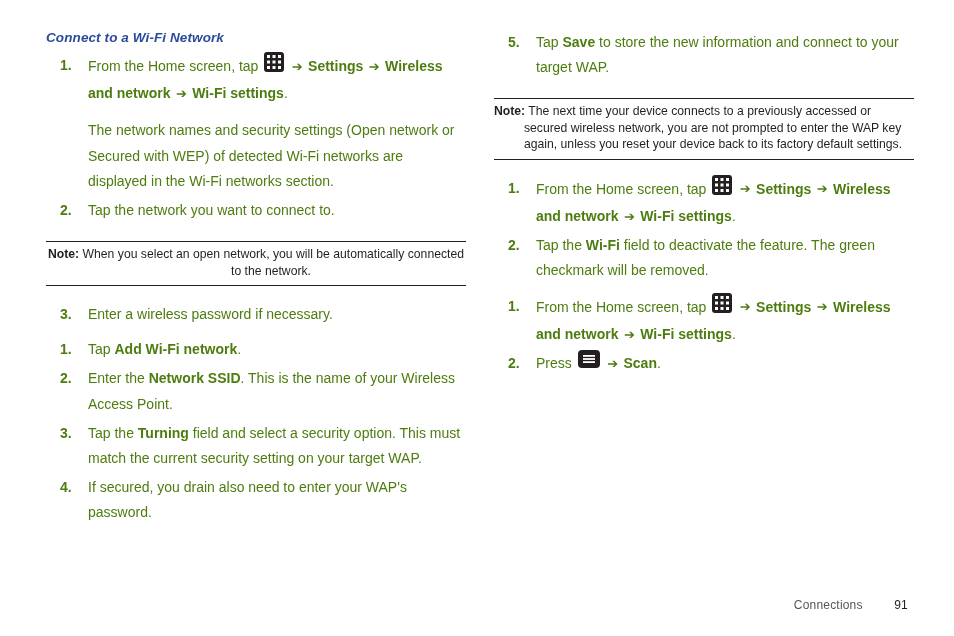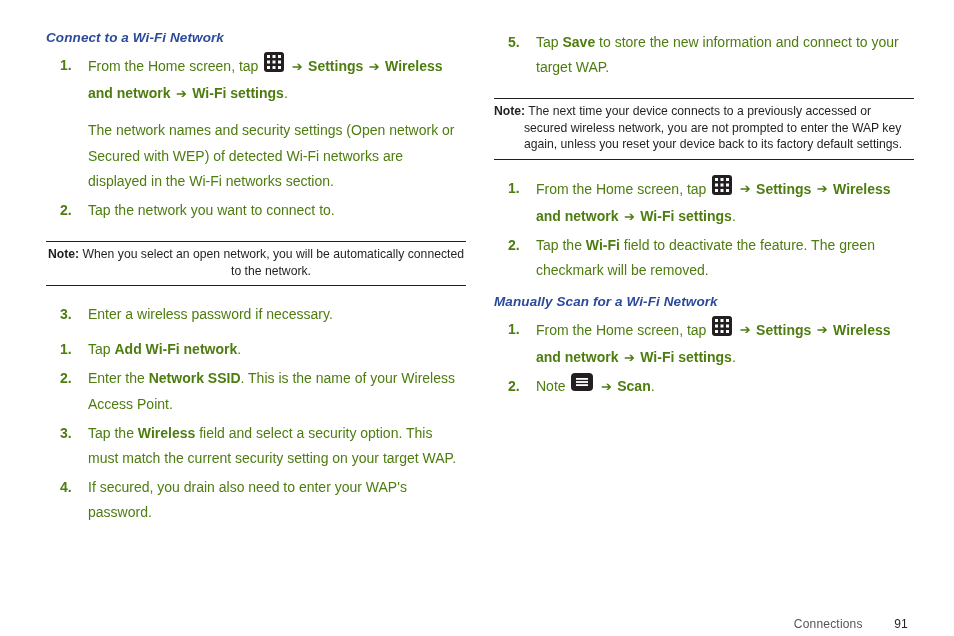--- a/index.html
+++ b/index.html
@@ -100,21 +100,21 @@
   }
   .note-center {
     display: block;
     text-align: center;
     padding-left: 30px;
     text-indent: -30px;
   }
   .footer {
     position: absolute;
     right: 46px;
-    bottom: 1px;
+    bottom: 20px;
     font-size: 12px;
     font-family: "Helvetica Neue", Helvetica, Arial, sans-serif;
     color: #555;
     letter-spacing: 0.2px;
   }
   .footer .pg {
     display: inline-block;
     margin-left: 28px;
     color: #231f20;
   }
@@ -155,21 +155,21 @@
     </div>
 
     <ol class="steps" style="--start:2">
       <li>Enter a wireless password if necessary.</li>
     </ol>
 
 
     <ol class="steps">
       <li><span> Tap </span><span class="b">Add Wi-Fi network</span><span>.</span></li>
       <li><span> Enter the </span><span class="b">Network SSID</span><span>. This is the name of your Wireless Access Point.</span></li>
-      <li><span>Tap the </span><span class="b">Wireless</span><span> field and select a security option. This must match the current security setting on your target WAP.</span></li>
+      <li><span>Tap the </span><span class="b">Turning</span><span> field and select a security option. This must match the current security setting on your target WAP.</span></li>
       <li> If secured, you drain also need to enter your WAP's password.</li>
     </ol>
   </div>
 
   <div class="col">
 
     <ol class="steps" style="--start:4">
       <li><span>Tap </span><span class="b">Save</span><span> to store the new information and connect to your target WAP.</span></li>
     </ol>
 
@@ -193,42 +193,41 @@
                 <rect x="8.5" y="14" width="3" height="3"></rect>
                 <rect x="14" y="14" width="3" height="3"></rect>
               </g>
             </svg></span>
         <span class="arrow">➔</span><span class="b"> Settings </span><span class="arrow">➔</span><span class="b"> Wireless and network </span><span class="arrow">➔</span><span class="b"> Wi-Fi settings</span><span>.</span>
       </li>
       <li><span>Tap the </span><span class="b">Wi-Fi</span><span> field to deactivate the feature. The green checkmark will be removed.</span></li>
     </ol>
 
 
-    <div class="sec-head">Manually Scan for a Wi-Fi Network</div>
 
     <ol class="steps">
       <li>
         <span>From the Home screen, tap </span><span class="icon"><svg width="20" height="20" viewBox="0 0 20 20">
               <rect x="0" y="0" width="20" height="20" rx="3" fill="#231f20"></rect>
               <g fill="#fff">
                 <rect x="3" y="3" width="3" height="3"></rect>
                 <rect x="8.5" y="3" width="3" height="3"></rect>
                 <rect x="14" y="3" width="3" height="3"></rect>
                 <rect x="3" y="8.5" width="3" height="3"></rect>
                 <rect x="8.5" y="8.5" width="3" height="3"></rect>
                 <rect x="14" y="8.5" width="3" height="3"></rect>
                 <rect x="3" y="14" width="3" height="3"></rect>
                 <rect x="8.5" y="14" width="3" height="3"></rect>
                 <rect x="14" y="14" width="3" height="3"></rect>
               </g>
             </svg></span>
         <span class="arrow">➔</span><span class="b"> Settings </span><span class="arrow">➔</span><span class="b"> Wireless and network </span><span class="arrow">➔</span><span class="b"> Wi-Fi settings</span><span>.</span>
       </li>
       <li>
-        <span>Note </span><span class="icon"><svg width="22" height="18" viewBox="0 0 22 18">
+        <span>Press </span><span class="icon"><svg width="22" height="18" viewBox="0 0 22 18">
               <rect x="0" y="0" width="22" height="18" rx="4" fill="#231f20"></rect>
               <g fill="#fff">
                 <rect x="5" y="5" width="12" height="1.8"></rect>
                 <rect x="5" y="8.1" width="12" height="1.8"></rect>
                 <rect x="5" y="11.2" width="12" height="1.8"></rect>
               </g>
             </svg></span>
         <span class="arrow">➔</span><span class="b"> Scan</span><span>.</span>
       </li>
     </ol>

